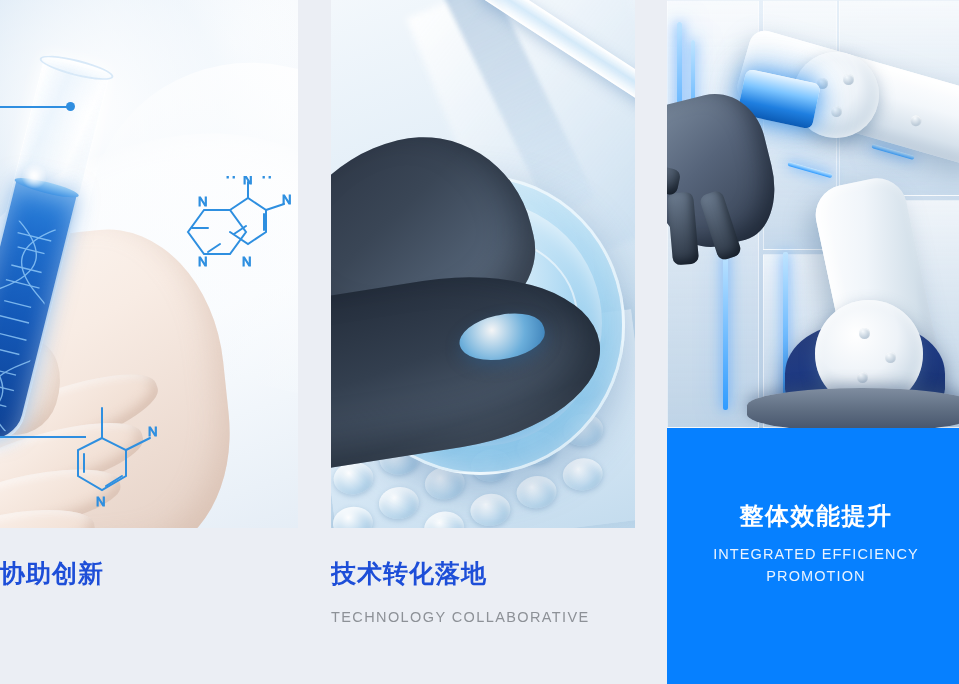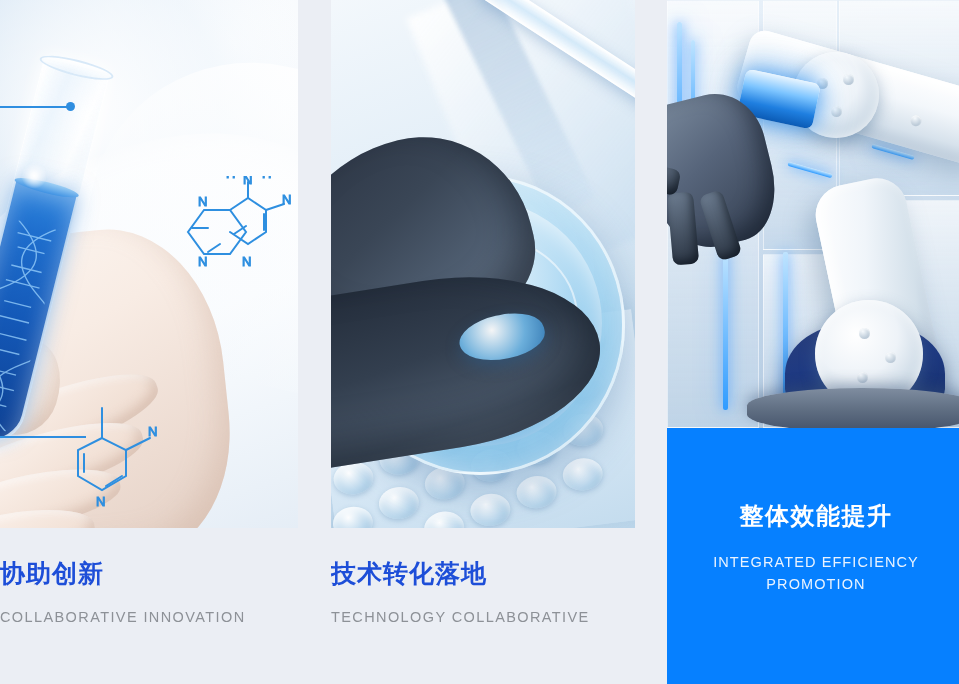--- a/index.html
+++ b/index.html
@@ -273,21 +273,21 @@
   .blue-panel{
     position:absolute; left:0; right:0; top:428px; bottom:0;
     background:#0680ff;
     display:flex; flex-direction:column; align-items:center;
     padding-top:72px;
   }
   .cap3-cn{
     font-size:24px; font-weight:700; color:#ffffff; letter-spacing:1.5px;
   }
   .cap3-en{
-    margin-top:19px; font-size:14.5px; color:#eaf3ff; letter-spacing:1.1px;
+    margin-top:11px; font-size:14.5px; color:#eaf3ff; letter-spacing:1.1px;
     line-height:1.55; text-align:center; max-width:230px;
   }
 </style>
 </head>
 <body>
 
 <div class="board">
 
   <div class="card" id="card1">
     <div class="card-media">
@@ -353,21 +353,20 @@
           <g fill="#2e8fe0" font-family="'Liberation Sans',sans-serif" font-size="13">
             <text x="86" y="32">N</text>
             <text x="34" y="102">N</text>
           </g>
         </svg>
         <div class="lead lead2"></div>
       </div>
     </div>
     <div class="card-caption">
       <div class="cap-cn">协助创新</div>
-      <div class="cap-en">COLLABORATIVE INNOVATION</div>
     </div>
   </div>
 
   <div class="card" id="card2">
     <div class="card-media">
       <div class="scene2">
         <div class="bg-blur"></div>
         <div class="bg-bar"></div>
 
         <div class="plate">

